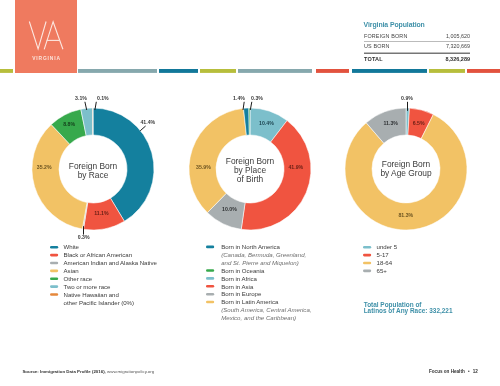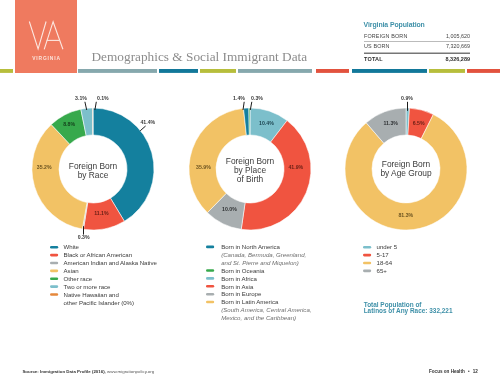--- a/index.html
+++ b/index.html
@@ -149,15 +149,14 @@
 
   <div class="logo-box">
     <svg class="logo-va" viewBox="0 0 62 73">
       <path d="M14.3 21.5 L23.1 48.9 L31.1 21.5" fill="none" stroke="#FCE7E0" stroke-width="1.1" stroke-linejoin="miter"></path>
       <path d="M29.2 49.3 L38.1 21.7 L47.9 49.3" fill="none" stroke="#FCE7E0" stroke-width="1.1" stroke-linejoin="miter"></path>
       <path d="M31.7 40.4 L44.6 40.4" fill="none" stroke="#FCE7E0" stroke-width="1.1"></path>
     </svg>
     <div class="logo-sub">VIRGINIA</div>
   </div>
 
-  <div class="title">Demographics &amp; Social Immigrant Data</div>
 
 </div>
 
 </body></html>

